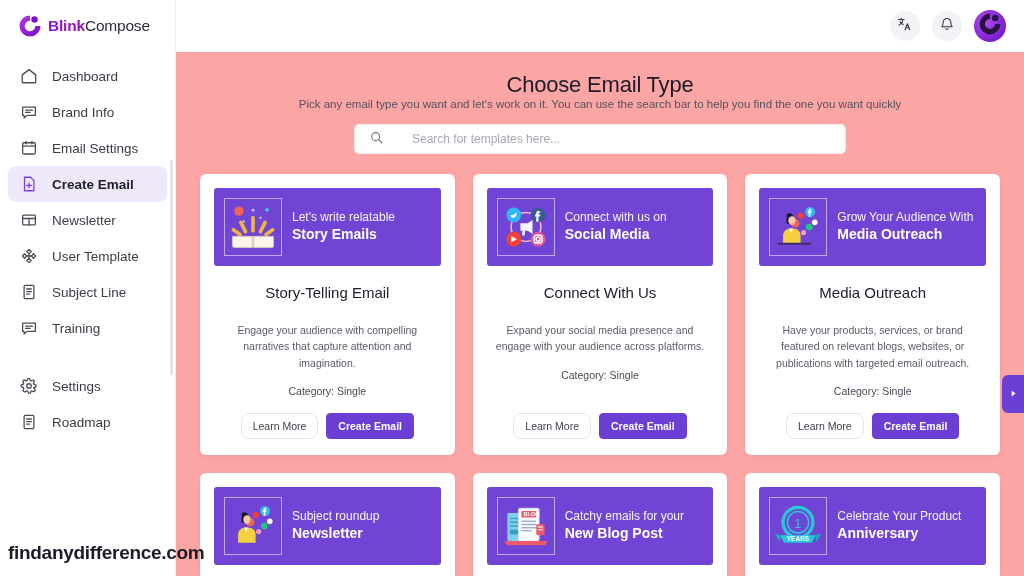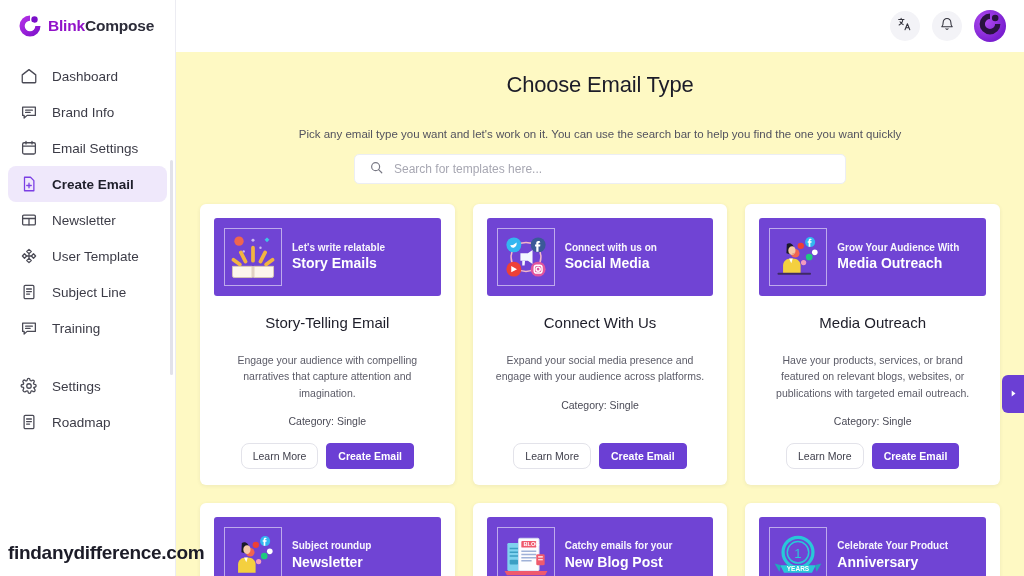--- a/index.html
+++ b/index.html
@@ -21,21 +21,21 @@
   }
   .brand {
     height: 52px; display: flex; align-items: center;
     padding-left: 18px; gap: 6px;
   }
   .brand-mark { width: 24px; height: 24px; flex: 0 0 24px; }
   .brand-text {
     font-size: 15.5px; letter-spacing: -0.2px; white-space: nowrap;
   }
   .brand-text .b1 { color: #9112c9; font-weight: bold; }
-  .brand-text .b2 { color: #2d2d3a; font-weight: 700; text-align: center; }
+  .brand-text .b2 { color: #2d2d3a; font-weight: 400; text-align: center; }
 
   .nav { margin-top: 6px; }
   .nav-item {
     display: flex; align-items: center; gap: 14px;
     height: 36px; margin: 0 8px 0 8px; padding-left: 12px;
     border-radius: 8px; cursor: pointer;
   }
   .nav-item .ico { width: 18px; height: 18px; flex: 0 0 18px; display: block; color: #4a4a55; }
   .nav-item .lbl { font-size: 13.5px; color: #3b3b46; white-space: nowrap; }
   .nav-item.active { background: #efe8fb; }
@@ -44,21 +44,21 @@
 
   .side-scroll {
     position: absolute; right: 2px; top: 160px;
     width: 3px; height: 215px; border-radius: 2px;
     background: #e2e2ea;
   }
 
   
   .main {
     flex: 1 1 auto; height: 576px; position: relative;
-    background: #fef9c3; overflow: hidden;
+    background: #fca5a5; overflow: hidden;
   }
   .topbar {
     height: 52px; background: #ffffff;
     display: flex; align-items: center; justify-content: flex-end;
     padding-right: 18px; gap: 12px;
   }
   .round-btn {
     width: 30px; height: 30px; border-radius: 50%;
     background: #f3f3f7; display: flex; align-items: center; justify-content: center;
     cursor: pointer; color: #33333d;
@@ -70,27 +70,27 @@
     cursor: pointer; overflow: hidden;
   }
 
   .content { padding: 10px 24px 0 24px; }
   .page-title {
     text-align: center; font-size: 22px; color: #1c1c28;
     font-weight: 400; letter-spacing: -0.2px; margin-top: 10px;
   }
   .page-sub {
     text-align: center; font-size: 11.5px; color: #52525e;
-    margin-top: 30px;
+    margin-top: 0;
   }
   .search-wrap { display: flex; justify-content: center; margin-top: 14px; }
   .searchbar {
     width: 492px; height: 30px; background: #ffffff;
     border: 1px solid #eceef3; border-radius: 5px;
-    display: flex; align-items: center; gap: 10px; padding: 0 14px;
+    display: flex; align-items: center; gap: 28px; padding: 0 14px;
     cursor: text;
   }
   .searchbar .sico { color: #787884; display: block; }
   .searchbar input {
     border: none; outline: none; background: transparent;
     font-family: "Liberation Sans", sans-serif;
     font-size: 12px; color: #2b2b36; width: 100%;
   }
   .searchbar input::placeholder { color: #a7a7b2; }
 
@@ -112,21 +112,21 @@
     display: flex; align-items: center; gap: 10px;
     padding: 0 10px; overflow: hidden;
   }
   .banner-art {
     width: 58px; height: 58px; flex: 0 0 58px;
     border: 1px solid rgba(255,255,255,0.55);
     display: flex; align-items: center; justify-content: center;
     overflow: hidden;
   }
   .banner-txt { color: #ffffff; line-height: 1.25; }
-  .banner-txt .t1 { font-size: 10px; font-weight: 700; opacity: 0.95; display: block; }
+  .banner-txt .t1 { font-size: 12px; font-weight: 400; opacity: 0.95; display: block; }
   .banner-txt .t2 { font-size: 14px; font-weight: bold; display: block; margin-top: 1px; }
 
   .card-title {
     text-align: center; font-size: 15px; color: #1d1d29;
     margin-top: 18px; font-weight: 400;
   }
   .card-desc {
     text-align: center; font-size: 10.5px; color: #5b5b67;
     line-height: 1.55; margin-top: 21px; padding: 0 6px;
   }

